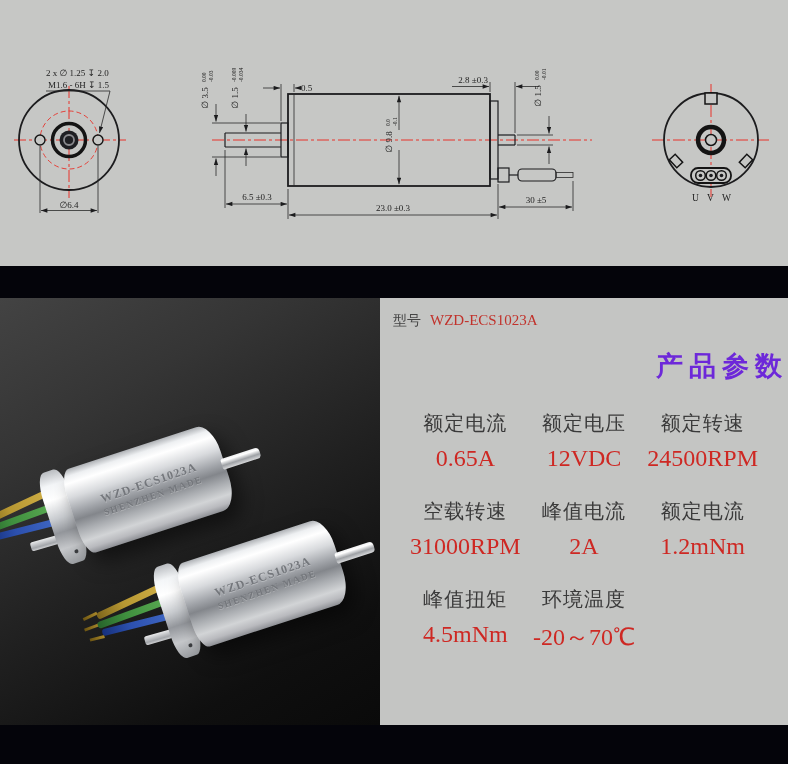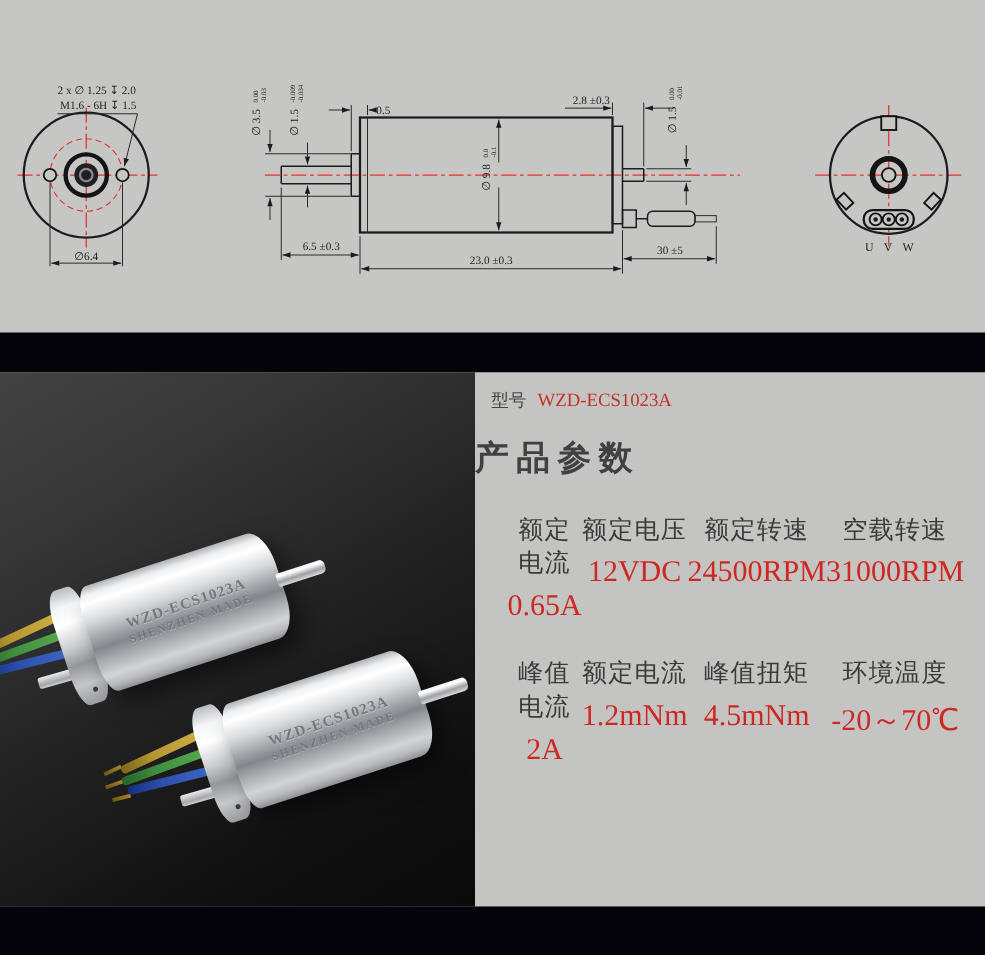--- a/index.html
+++ b/index.html
@@ -51,22 +51,22 @@
   .motor .engraving{position:absolute;left:84px;top:44px;width:148px;text-align:center;color:#74777c;
          transform:rotate(-1deg);text-shadow:0 1px 0 rgba(255,255,255,0.25);}
   .engraving .l1{font-size:12px;font-weight:bold;letter-spacing:1px;}
   .engraving .l2{font-size:9.5px;font-weight:bold;letter-spacing:1.5px;margin-top:1px;}
   .motor.m1{left:-6px;top:138px;}
   .motor.m2{left:108px;top:232px;}
   
   .panel{position:absolute;left:380px;top:298px;width:408px;height:427px;background:#c4c5c3;}
   .model-row{padding:14px 0 0 13px;font-size:14px;color:#454545;}
   .model-row .val{color:#c1322b;margin-left:9px;font-size:15px;}
-  .panel-title{margin:18px 0 0;text-align:left;font-size:27px;font-weight:bold;color:#404040;letter-spacing:6px;}
-  .param-grid{display:grid;grid-template-columns:1fr 1fr 1fr 1fr;row-gap:26px;margin-top:26px;padding:0 26px;text-align:center;}
+  .panel-title{margin:18px 0 0;text-align:right;font-size:27px;font-weight:bold;color:#6d28d9;letter-spacing:6px;}
+  .param-grid{display:grid;grid-template-columns:1fr 1fr 1fr;row-gap:26px;margin-top:26px;padding:0 26px;text-align:center;}
   .p-label{font-size:20px;color:#3a3a3a;font-weight:500;letter-spacing:1px;}
   .p-value{font-size:24px;color:#ce2823;margin-top:8px;}
 </style>
 </head>
 <body>
 
 <div class="page">
 
   <div class="drawing">
     <svg width="788" height="266" viewBox="0 0 788 266">

